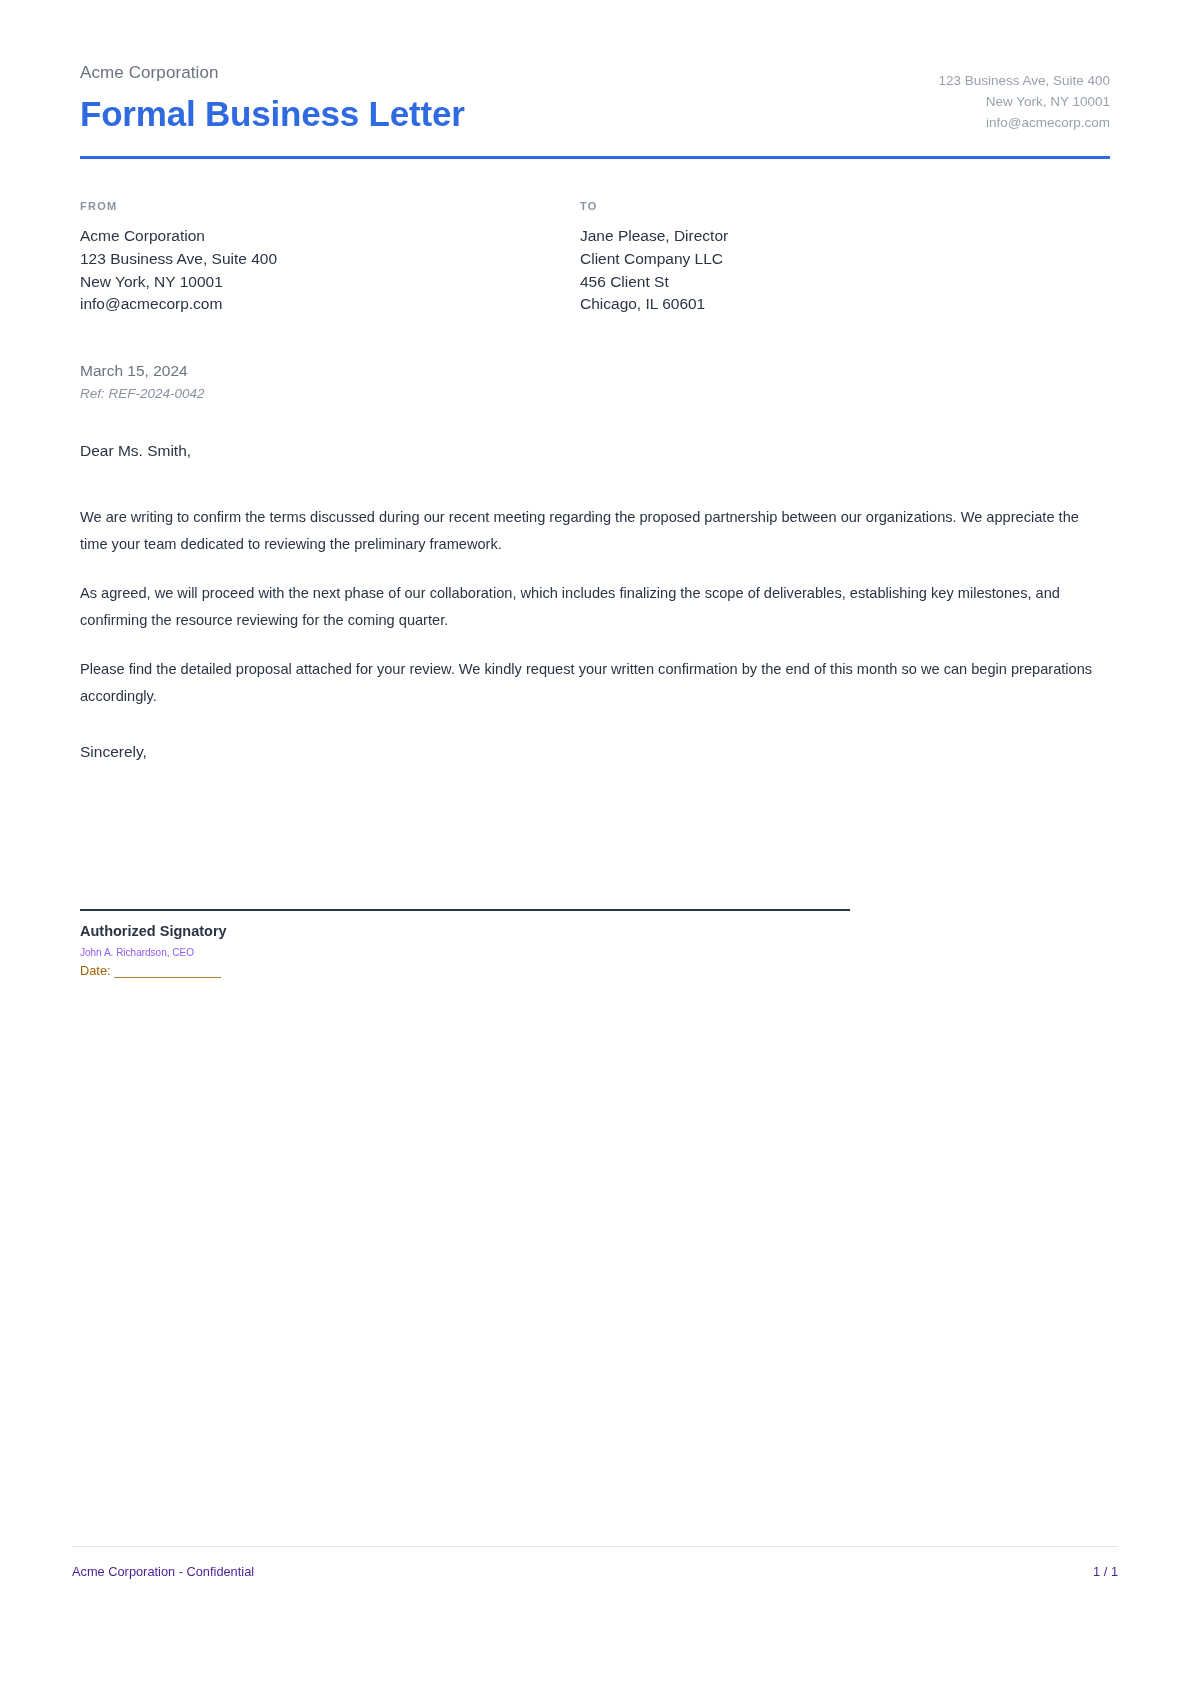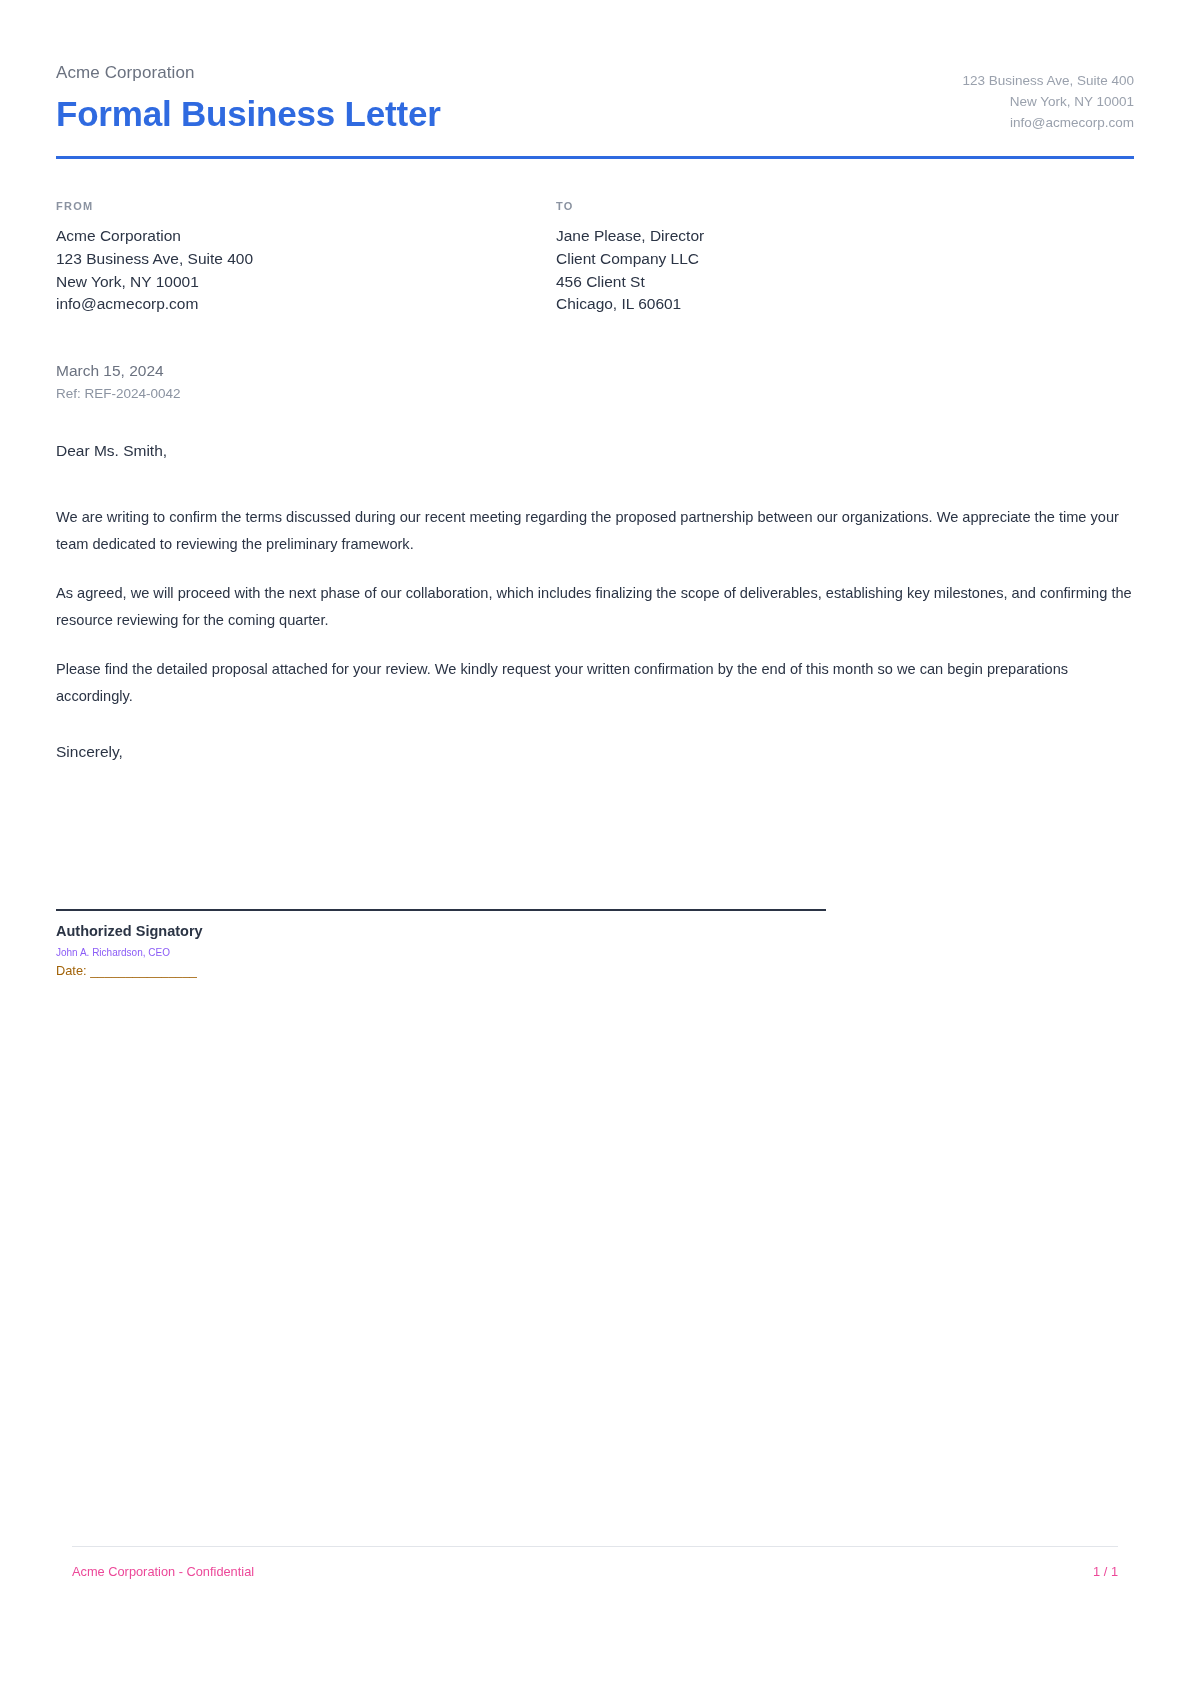--- a/index.html
+++ b/index.html
@@ -12,21 +12,21 @@
     color: #2b3445;
     position: relative;
     overflow: hidden;
   }
 
   .page {
     position: absolute;
     left: 0; top: 0;
     width: 1190px;
     height: 1683px;
-    padding: 0 56px;
+    padding: 0 80px;
   }
 
   
   .doc-header {
     display: flex;
     justify-content: space-between;
     align-items: flex-start;
     padding-top: 62px;
   }
   .header-left { flex: 0 0 auto; }
@@ -85,20 +85,21 @@
   .date-line {
     font-size: 15.5px;
     color: #6b7280;
     line-height: 1.5;
   }
   .ref-line {
     font-size: 13.5px;
     color: #8b93a1;
     line-height: 1.55;
     margin-top: 2px;
+    font-style: italic;
   }
 
   
   .salutation {
     margin-top: 37px;
     font-size: 15.5px;
     color: #2b3445;
   }
   .body-copy { margin-top: 44px; }
   .body-para {
@@ -154,21 +155,21 @@
     height: 1px;
     background: #e2e5ea;
     width: 100%;
   }
   .footer-row {
     display: flex;
     justify-content: space-between;
     align-items: baseline;
     padding-top: 17px;
     font-size: 12.8px;
-    color: #ec4899;
+    color: #4c1d95;
   }
 </style>
 </head>
 <body>
 
 <div class="page">
 
   <div class="doc-header">
     <div class="header-left">
       <div class="org-name">Acme Corporation</div>

